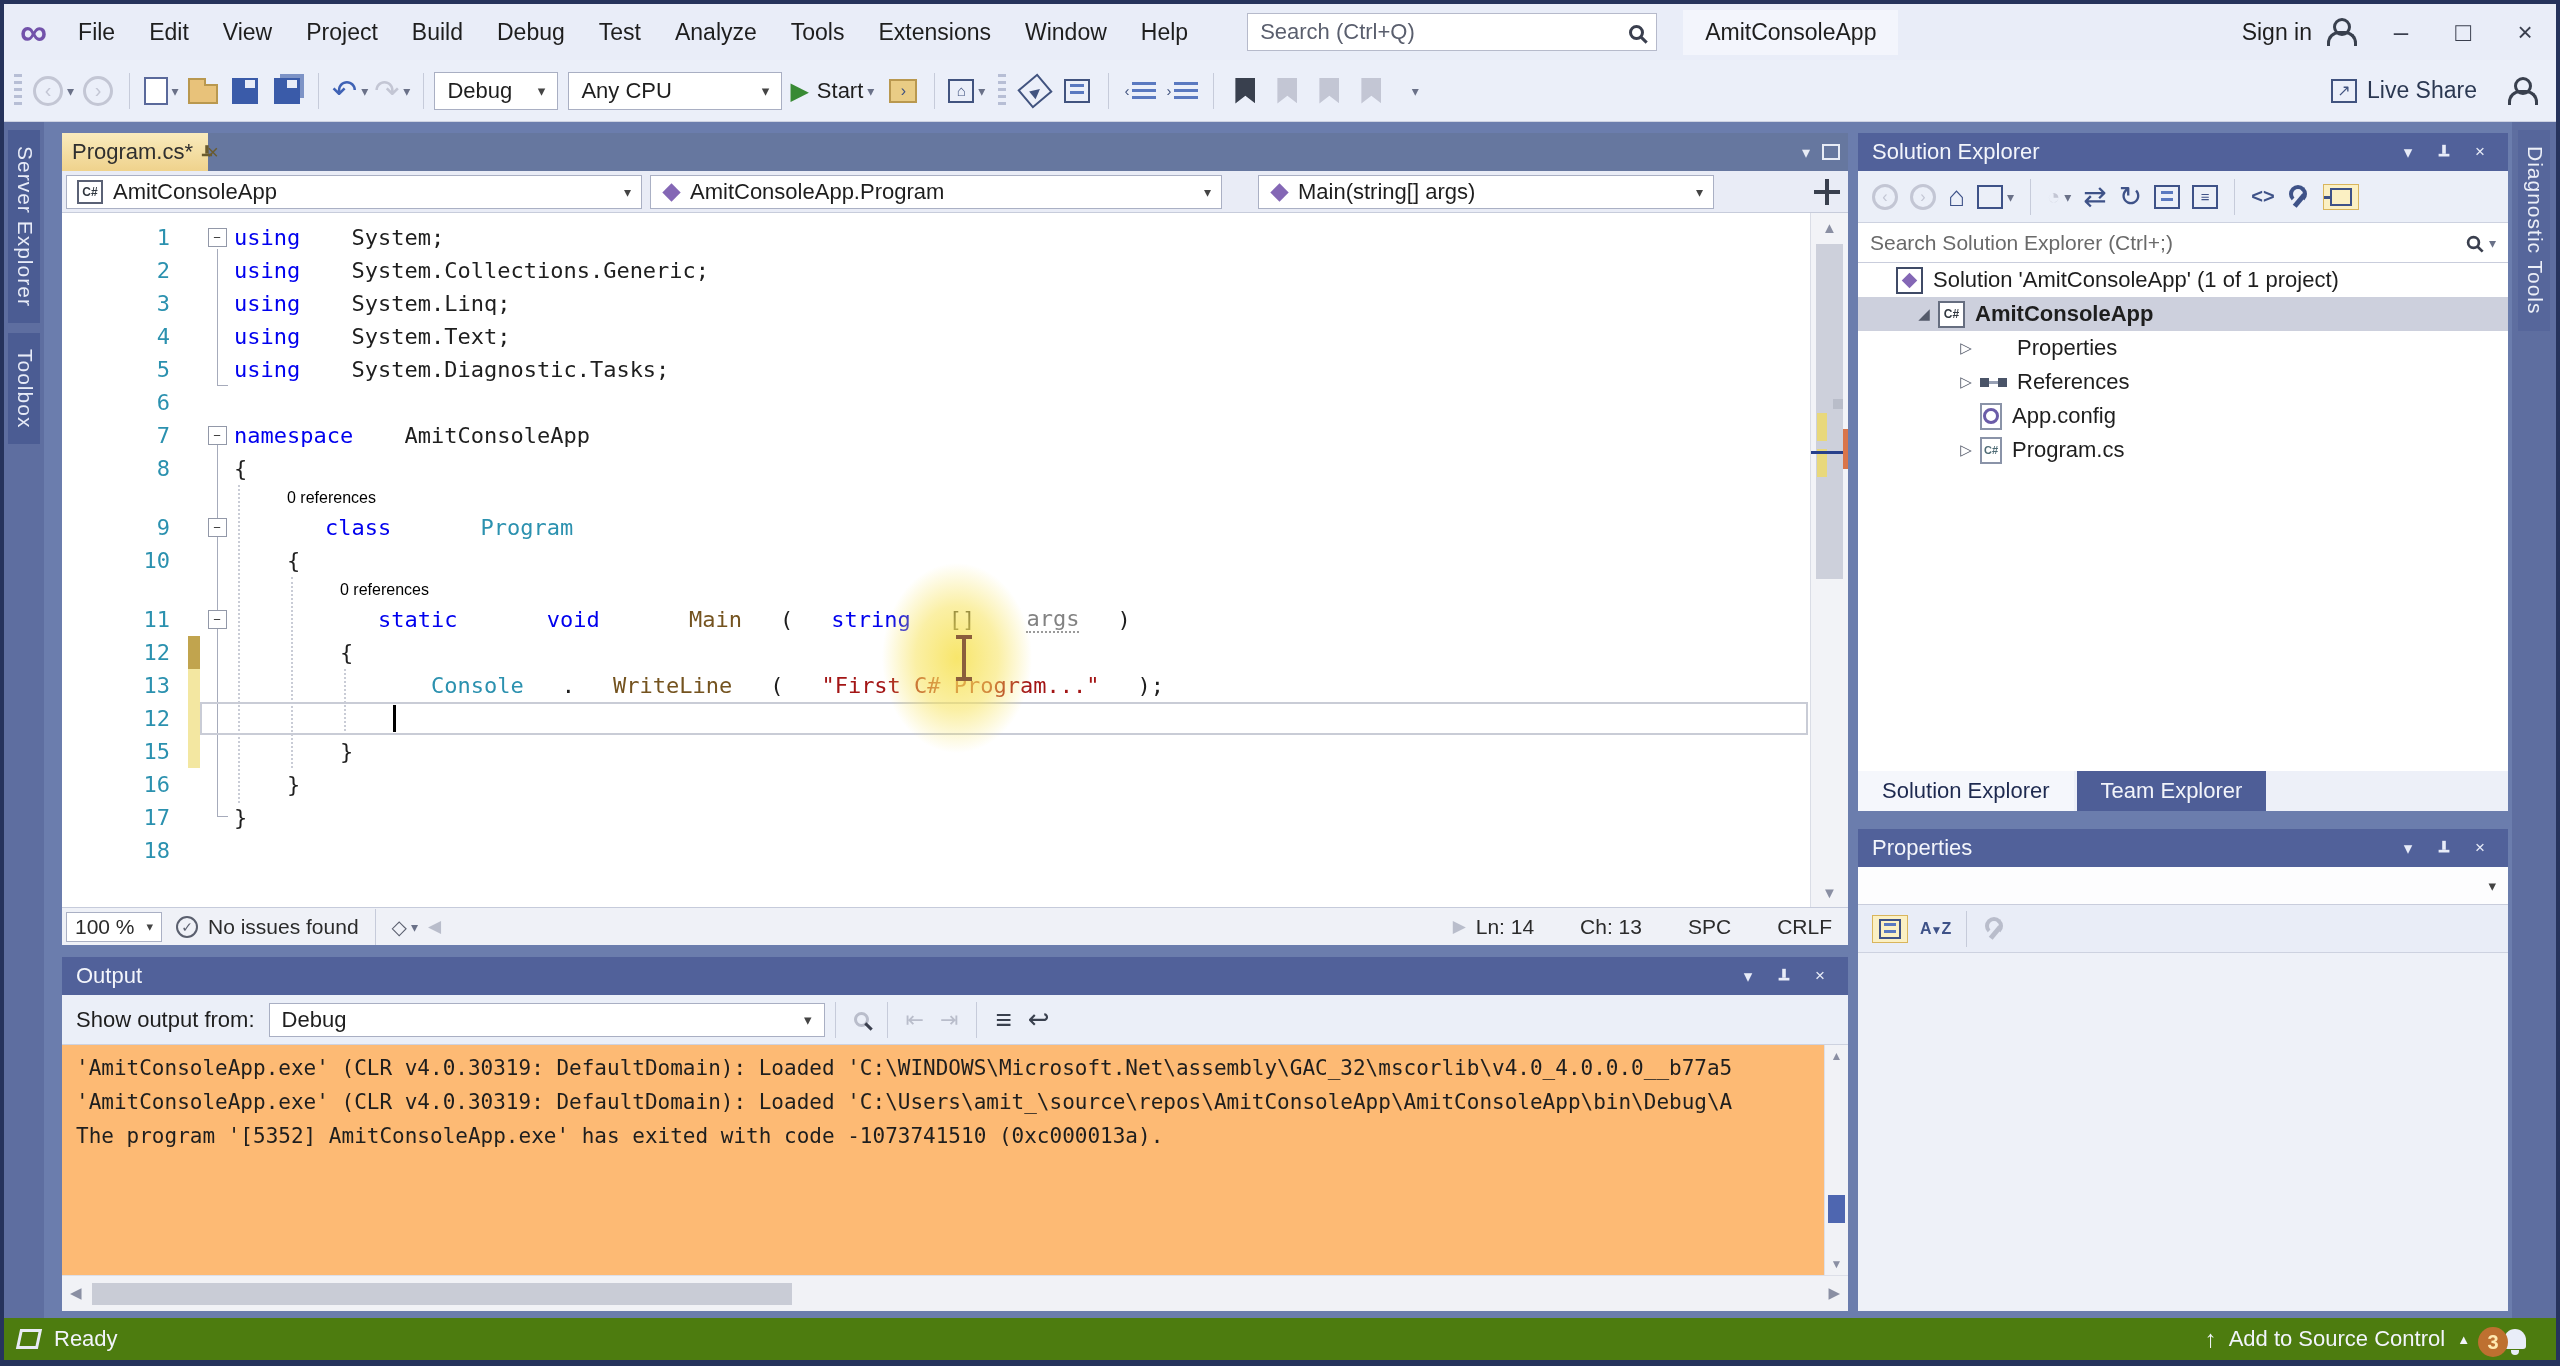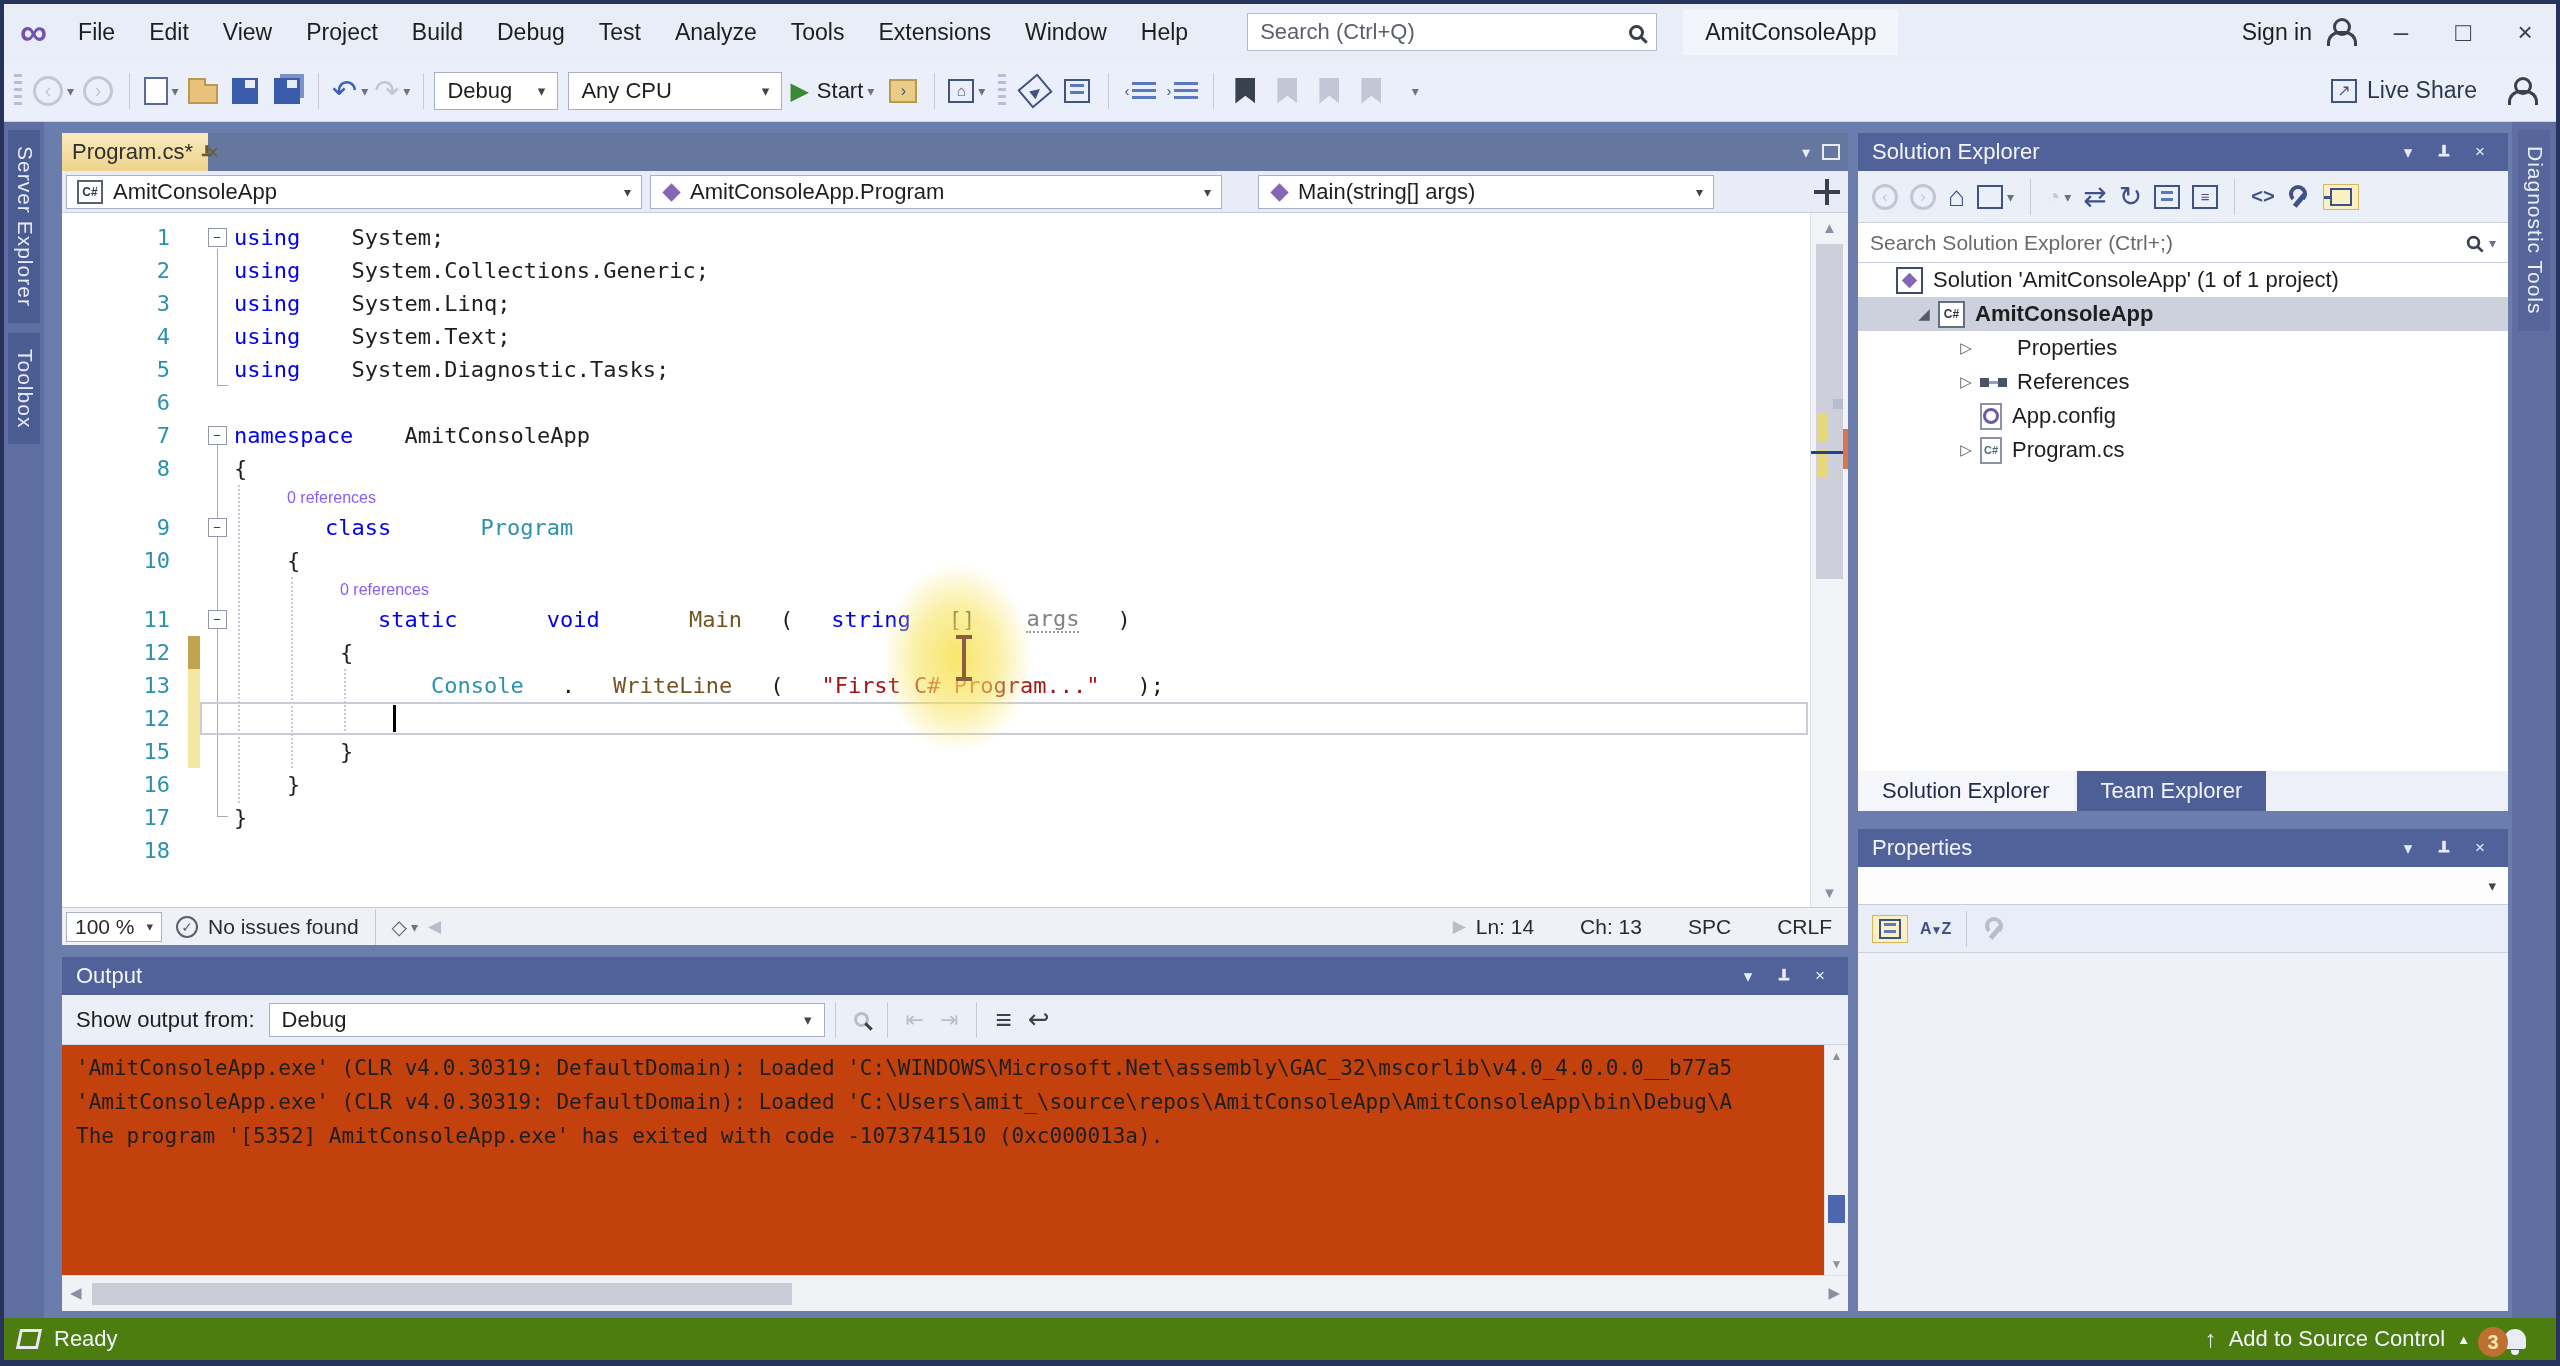--- a/index.html
+++ b/index.html
@@ -109,21 +109,21 @@
   .crow.lensrow { height:26px; }
   .ln { width:108px; text-align:right; color:#2B91AF; flex:none;
         font-family:"DejaVu Sans Mono", monospace; font-size:22px; }
   .track { width:12px; height:100%; margin-left:18px; flex:none; }
   .track.mod { background:#F3E7A1; } .track.dark { background:#C1A44E; }
   .fold { width:34px; flex:none; display:flex; justify-content:center; align-items:center; }
   .foldbox { width:19px; height:19px; border:1px solid #9298A8; background:#fff; color:#333;
              font:13px "Liberation Sans",sans-serif; display:flex; align-items:center;
              justify-content:center; font-style:normal; z-index:3; }
   .ct { position:relative; flex:1; height:100%; display:flex; align-items:center;gap:38px; }
-  .lens { font:16px "Liberation Sans", sans-serif; color:#8b5cf6; }
+  .lens { font:16px "Liberation Sans", sans-serif; color:#000000; }
   .kw { color:#0000EE; } .ty { color:#2B91AF; } .st { color:#A31515; }
   .me { color:#74531F; } .pl { color:#1E1E1E; }
   .dim { color:#828282; border-bottom:2px dotted #9A9A9A; }
   .crow.cur::after { content:""; position:absolute; left:138px; right:2px; top:0; bottom:0;
                      border:2px solid #C9CCD6; pointer-events:none; }
   .caret { position:absolute; top:3px; width:3px; height:27px; background:#000; }
   .fline { position:absolute; left:155px; border-left:1px solid #A6ABBB; z-index:1; }
   .fline::after { content:""; position:absolute; bottom:0; left:0; width:10px; height:1px; background:#A6ABBB; }
   .iguide { position:absolute; border-left:2px dotted #C9CCD6; z-index:1; }
   .blob { position:absolute; z-index:6; width:150px; height:190px; pointer-events:none;
@@ -161,21 +161,21 @@
   .hicon { min-width:28px; display:flex; justify-content:center; align-items:center; color:#E8ECF8;
            font-size:17px; margin-left:8px; }
   .hicon .pin { transform:scale(.9); }
 
   
   .out-toolbar { position:absolute; left:0; right:0; top:38px; height:50px; background:#EBEFF8;
                  border-bottom:1px solid #CDD2E0; display:flex; align-items:center; font-size:22px; }
   .out-combo { width:556px; height:34px; margin-left:14px; }
   .oticon { margin:0 8px; font-size:22px; color:#39404E; display:flex; align-items:center; }
   .oticon.dis { color:#B9BDCB; }
-  .out-body { position:absolute; left:0; right:24px; top:88px; bottom:36px; background:#c2410c;
+  .out-body { position:absolute; left:0; right:24px; top:88px; bottom:36px; background:#fdba74;
               overflow:hidden; padding:6px 0 0 14px; }
   .oline { font-family:"DejaVu Sans Mono", monospace; font-size:21px; line-height:34px;
            white-space:pre; color:#1E1E1E; }
   .out-vscroll { position:absolute; right:0; top:88px; bottom:36px; width:24px; background:#F1F2F6;
                  border-left:1px solid #DDDFE8; }
   .out-vthumb { position:absolute; left:3px; right:3px; top:150px; height:28px; background:#4E66B0; }
   .out-hscroll { position:absolute; left:0; right:0; bottom:0; height:36px; background:#F1F2F6;
                  border-top:1px solid #DDDFE8; color:#8A8FA3; }
   .out-hthumb { position:absolute; left:30px; top:7px; width:700px; height:22px; background:#C9CCD6; }
   .oh-arrow { position:absolute; top:8px; font-size:15px; }

